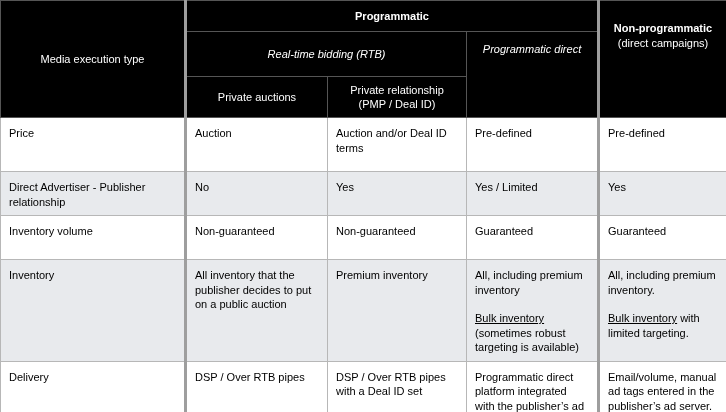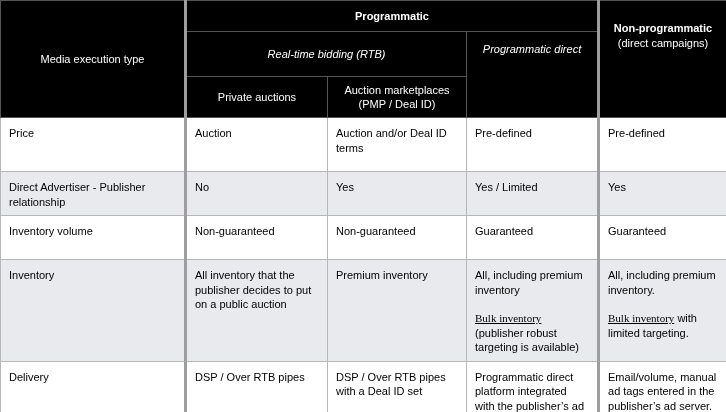--- a/index.html
+++ b/index.html
@@ -6,21 +6,21 @@
   body { width:726px; height:412px; overflow:hidden; background:#fff;
     font-family:"Liberation Sans", sans-serif; font-size:11px; color:#000; }
   table { border-collapse:collapse; table-layout:fixed; width:726px; }
   td, th { vertical-align:top; padding:0; border:1px solid #b7b7b7; line-height:14.5px; }
   thead th { background:#000; color:#fff; font-weight:normal; text-align:center; vertical-align:middle; border-color:#555; }
   th.top { font-weight:bold; }
   th.ital { font-style:italic; }
   tbody td { padding:8px 8px 6px 8px; }
   tbody tr.alt td { background:#e8eaed;margin-top:28px; }
   .thickL { border-left:3px solid #9e9e9e !important; }
-  .u { text-decoration:underline;font-family:Liberation Serif, serif; }
+  .u { text-decoration:underline; }
   .gap { height:14px; }
 </style>
 </head>
 <body>
 
 <table>
   <colgroup>
     <col style="width:185px">
       <col style="width:142px">
       <col style="width:139px">
@@ -36,21 +36,21 @@
         <div>(direct campaigns)</div>
       </th>
     </tr>
     <tr style="height:45px">
       <th colspan="2" class="ital thickL">Real-time bidding (RTB)</th>
       <th rowspan="2" class="ital" style="vertical-align:top;padding-top:10px">Programmatic direct</th>
     </tr>
     <tr style="height:41px">
       <th class="thickL">Private auctions</th>
       <th>
-        <div>Auction marketplaces</div>
+        <div>Private relationship</div>
         <div>(PMP / Deal ID)</div>
       </th>
     </tr>
   </thead>
   <tbody>
     <tr style="height:54px">
       <td>Price</td>
       <td class="thickL">Auction</td>
       <td>Auction and/or Deal ID terms</td>
       <td>Pre-defined</td>
@@ -71,21 +71,21 @@
       <td class="thickL">Guaranteed</td>
     </tr>
     <tr class="alt" style="height:101px">
       <td>Inventory</td>
       <td class="thickL">All inventory that the publisher decides to put on a public auction</td>
       <td>Premium inventory</td>
       <td>
         <div>All, including premium inventory</div>
         <div class="gap"></div>
         <div><span class="u">Bulk inventory</span></div>
-        <div>(publisher robust targeting is available)</div>
+        <div>(sometimes robust targeting is available)</div>
       </td>
       <td class="thickL">
         <div>All, including premium inventory.</div>
         <div class="gap"></div>
         <div><span class="u">Bulk inventory</span><span> with limited targeting.</span></div>
       </td>
     </tr>
     <tr style="height:80px">
       <td>Delivery</td>
       <td class="thickL">DSP / Over RTB pipes</td>

